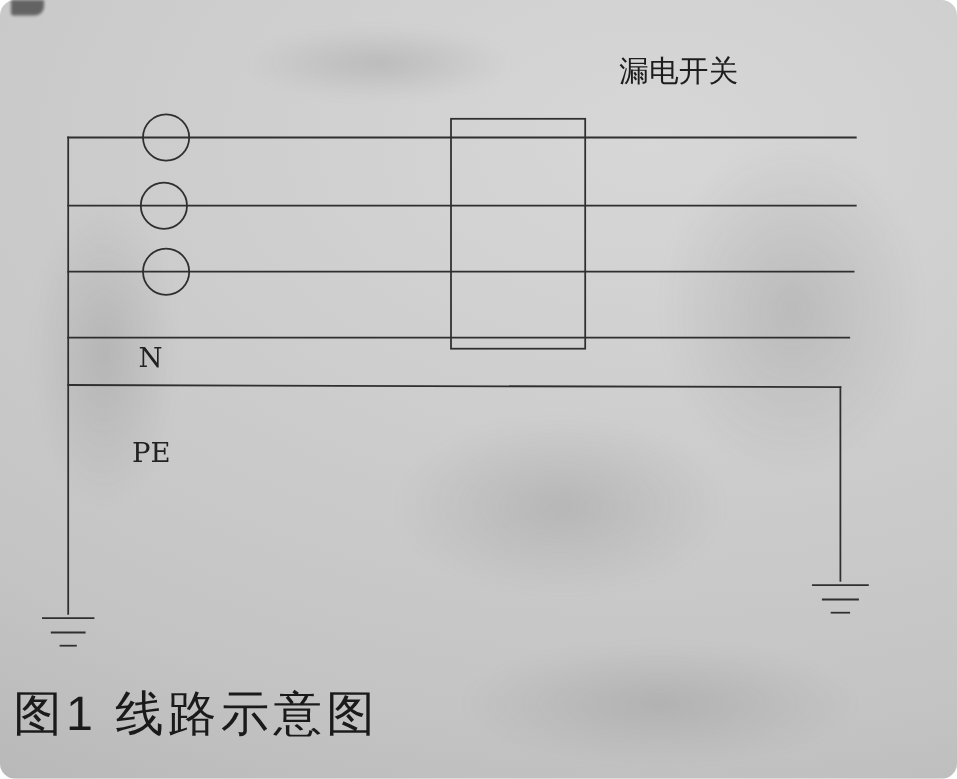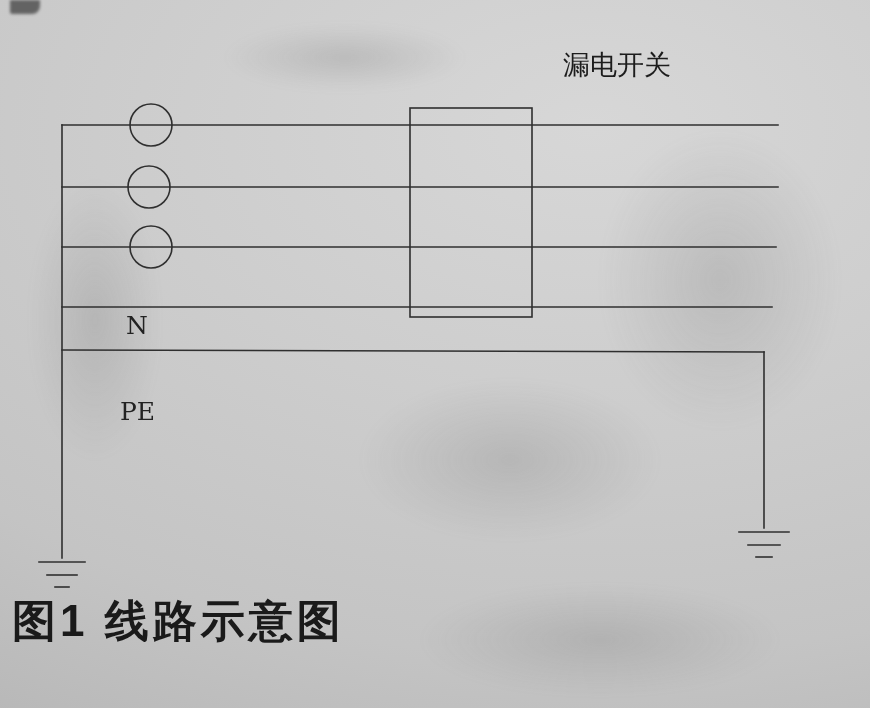--- a/index.html
+++ b/index.html
@@ -12,20 +12,21 @@
     overflow: hidden;
     font-family: "Liberation Sans", sans-serif;
   }
   .page {
     position: relative;
     width: 870px;
     height: 708px;
     
     background:
       radial-gradient(130% 100% at 68% 18%, #d7d7d7 0%, #cdcdcd 40%, #c4c4c4 75%, #b7b7b7 100%);
+    border-radius: 14px;
   }
   
   .smudge {
     position: absolute;
     background: radial-gradient(closest-side, rgba(110,110,110,0.22), rgba(110,110,110,0));
     filter: blur(5px);
     pointer-events: none;
   }
   .corner-mark {
     position: absolute;
@@ -47,23 +48,23 @@
     font-family: "DejaVu Serif", serif;
     fill: #222222;
   }
   .label-cjk {
     font-family: "Liberation Sans", sans-serif;
     fill: #1d1d1d;
   }
   .caption {
     position: absolute;
     left: 12px;
-    top: 592px;
+    top: 620px;
     font-size: 44px;
-    font-weight: bold;
+    font-weight: normal;
     letter-spacing: 4px;
     color: #1a1a1a;
     font-family: "Liberation Sans", sans-serif;
     white-space: nowrap;
   }
 </style>
 </head>
 <body>
 
 <div class="page">

